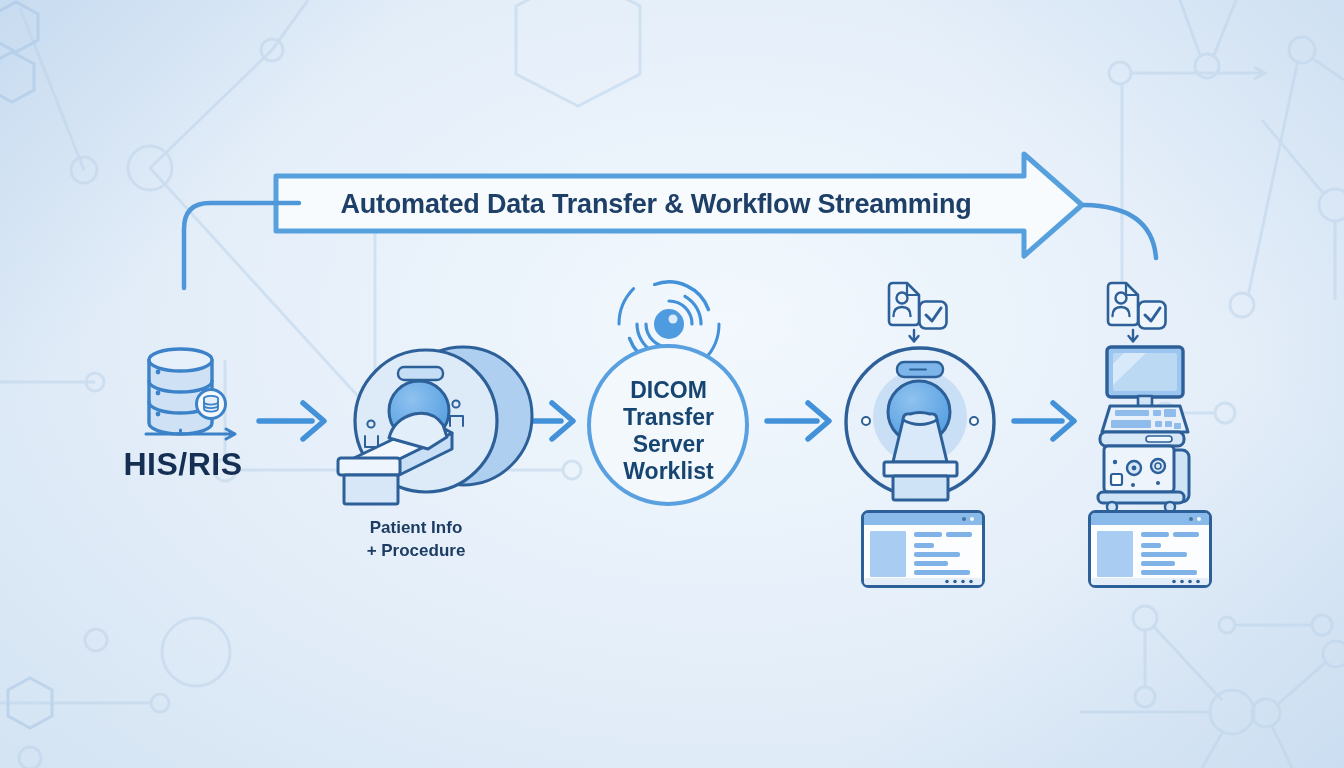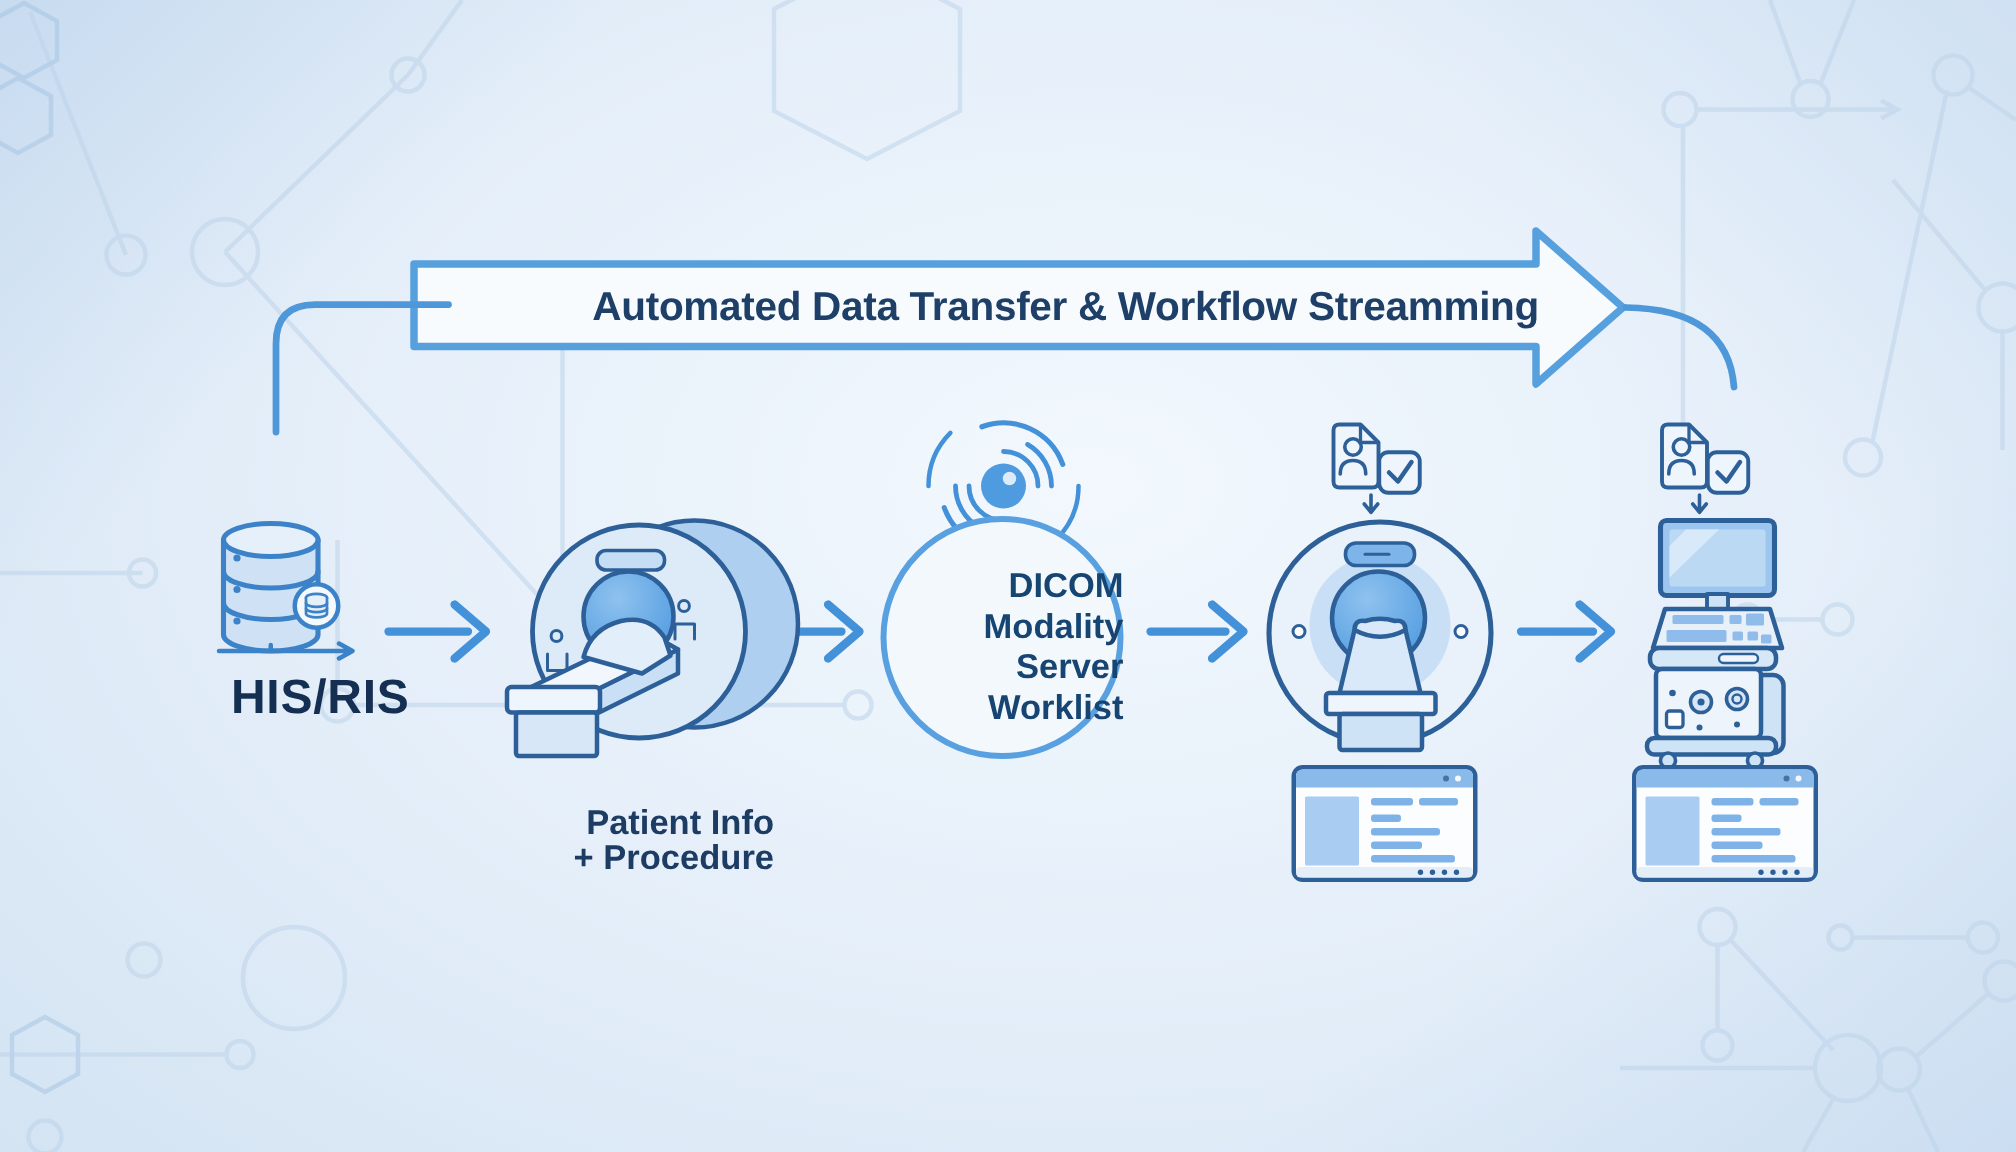--- a/index.html
+++ b/index.html
@@ -6,24 +6,24 @@
   .stage{
     position:relative;width:1344px;height:768px;overflow:hidden;
     font-family:"Liberation Sans",sans-serif;
     background:
       linear-gradient(135deg, rgba(186,210,236,.55) 0%, rgba(186,210,236,0) 20%),
       linear-gradient(315deg, rgba(186,210,236,.40) 0%, rgba(186,210,236,0) 24%),
       linear-gradient(225deg, rgba(186,210,236,.35) 0%, rgba(186,210,236,0) 22%),
       radial-gradient(ellipse 980px 640px at 54% 42%, #f2f8fd 0%, #e4eef9 55%, #d4e4f3 100%);
   }
   svg{position:absolute;left:0;top:0;}
-  .lbl{position:absolute;font-weight:700;text-align:right;}
+  .lbl{position:absolute;font-weight:700;text-align:center;}
   .banner-title{left:286px;top:189px;width:740px;font-size:27px;letter-spacing:-0.2px;color:#1e4068;}
   .hisris{left:93px;top:446px;width:180px;font-size:32px;letter-spacing:0.5px;color:#142f52;}
-  .patient{left:316px;top:537px;width:200px;font-size:23px;line-height:23px;color:#1d3c63;}
+  .patient{left:316px;top:516px;width:200px;font-size:17px;line-height:23px;color:#1d3c63;}
   .dicom{left:588px;top:377px;width:161px;font-size:23px;line-height:27px;color:#174572;}
 </style>
 </head>
 <body>
 
 <div class="stage">
 
 <svg width="1344" height="768" viewBox="0 0 1344 768">
   <defs>
     <radialGradient id="boreG" cx="38%" cy="30%" r="85%">
@@ -224,18 +224,18 @@
 </svg>
 
 <div class="lbl banner-title">Automated Data Transfer &amp; Workflow Streamming</div>
 <div class="lbl hisris">HIS/RIS</div>
 <div class="lbl patient">
   <div>Patient Info</div>
   <div>+ Procedure</div>
 </div>
 <div class="lbl dicom">
   <div>DICOM</div>
-  <div>Modality</div>
+  <div>Transfer</div>
   <div>Server</div>
   <div>Worklist</div>
 </div>
 
 </div>
 
 </body></html>

